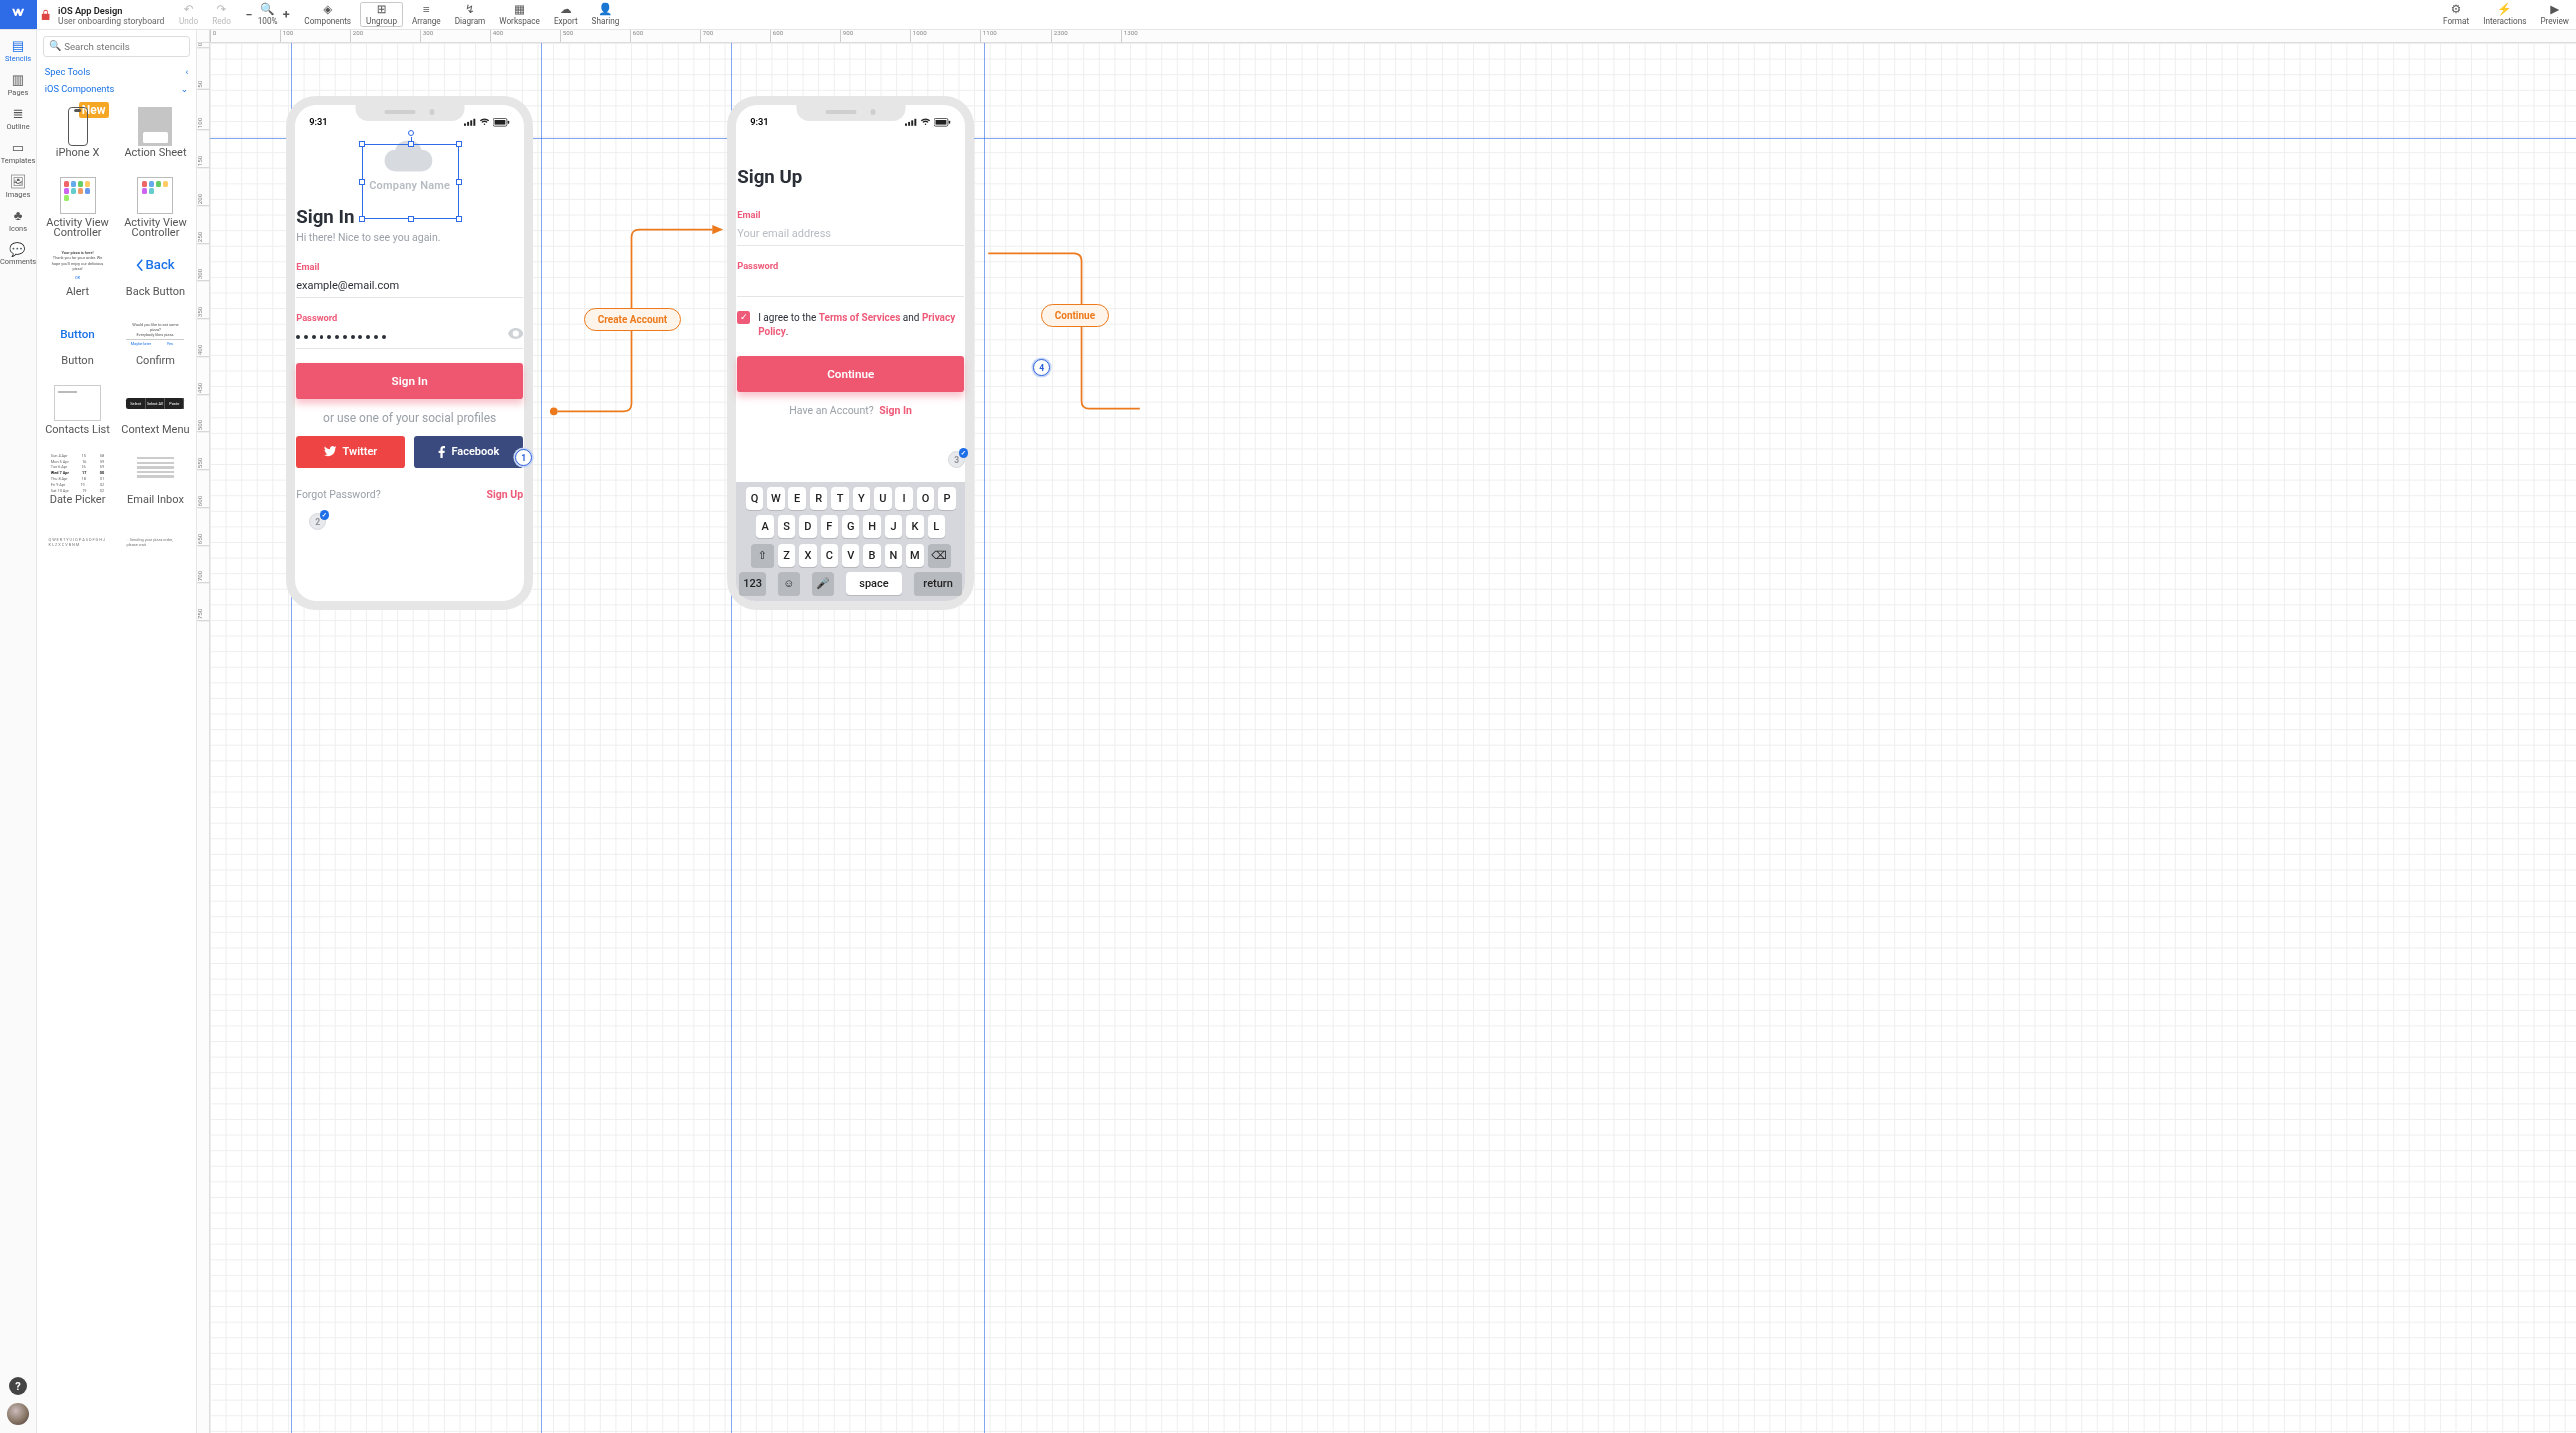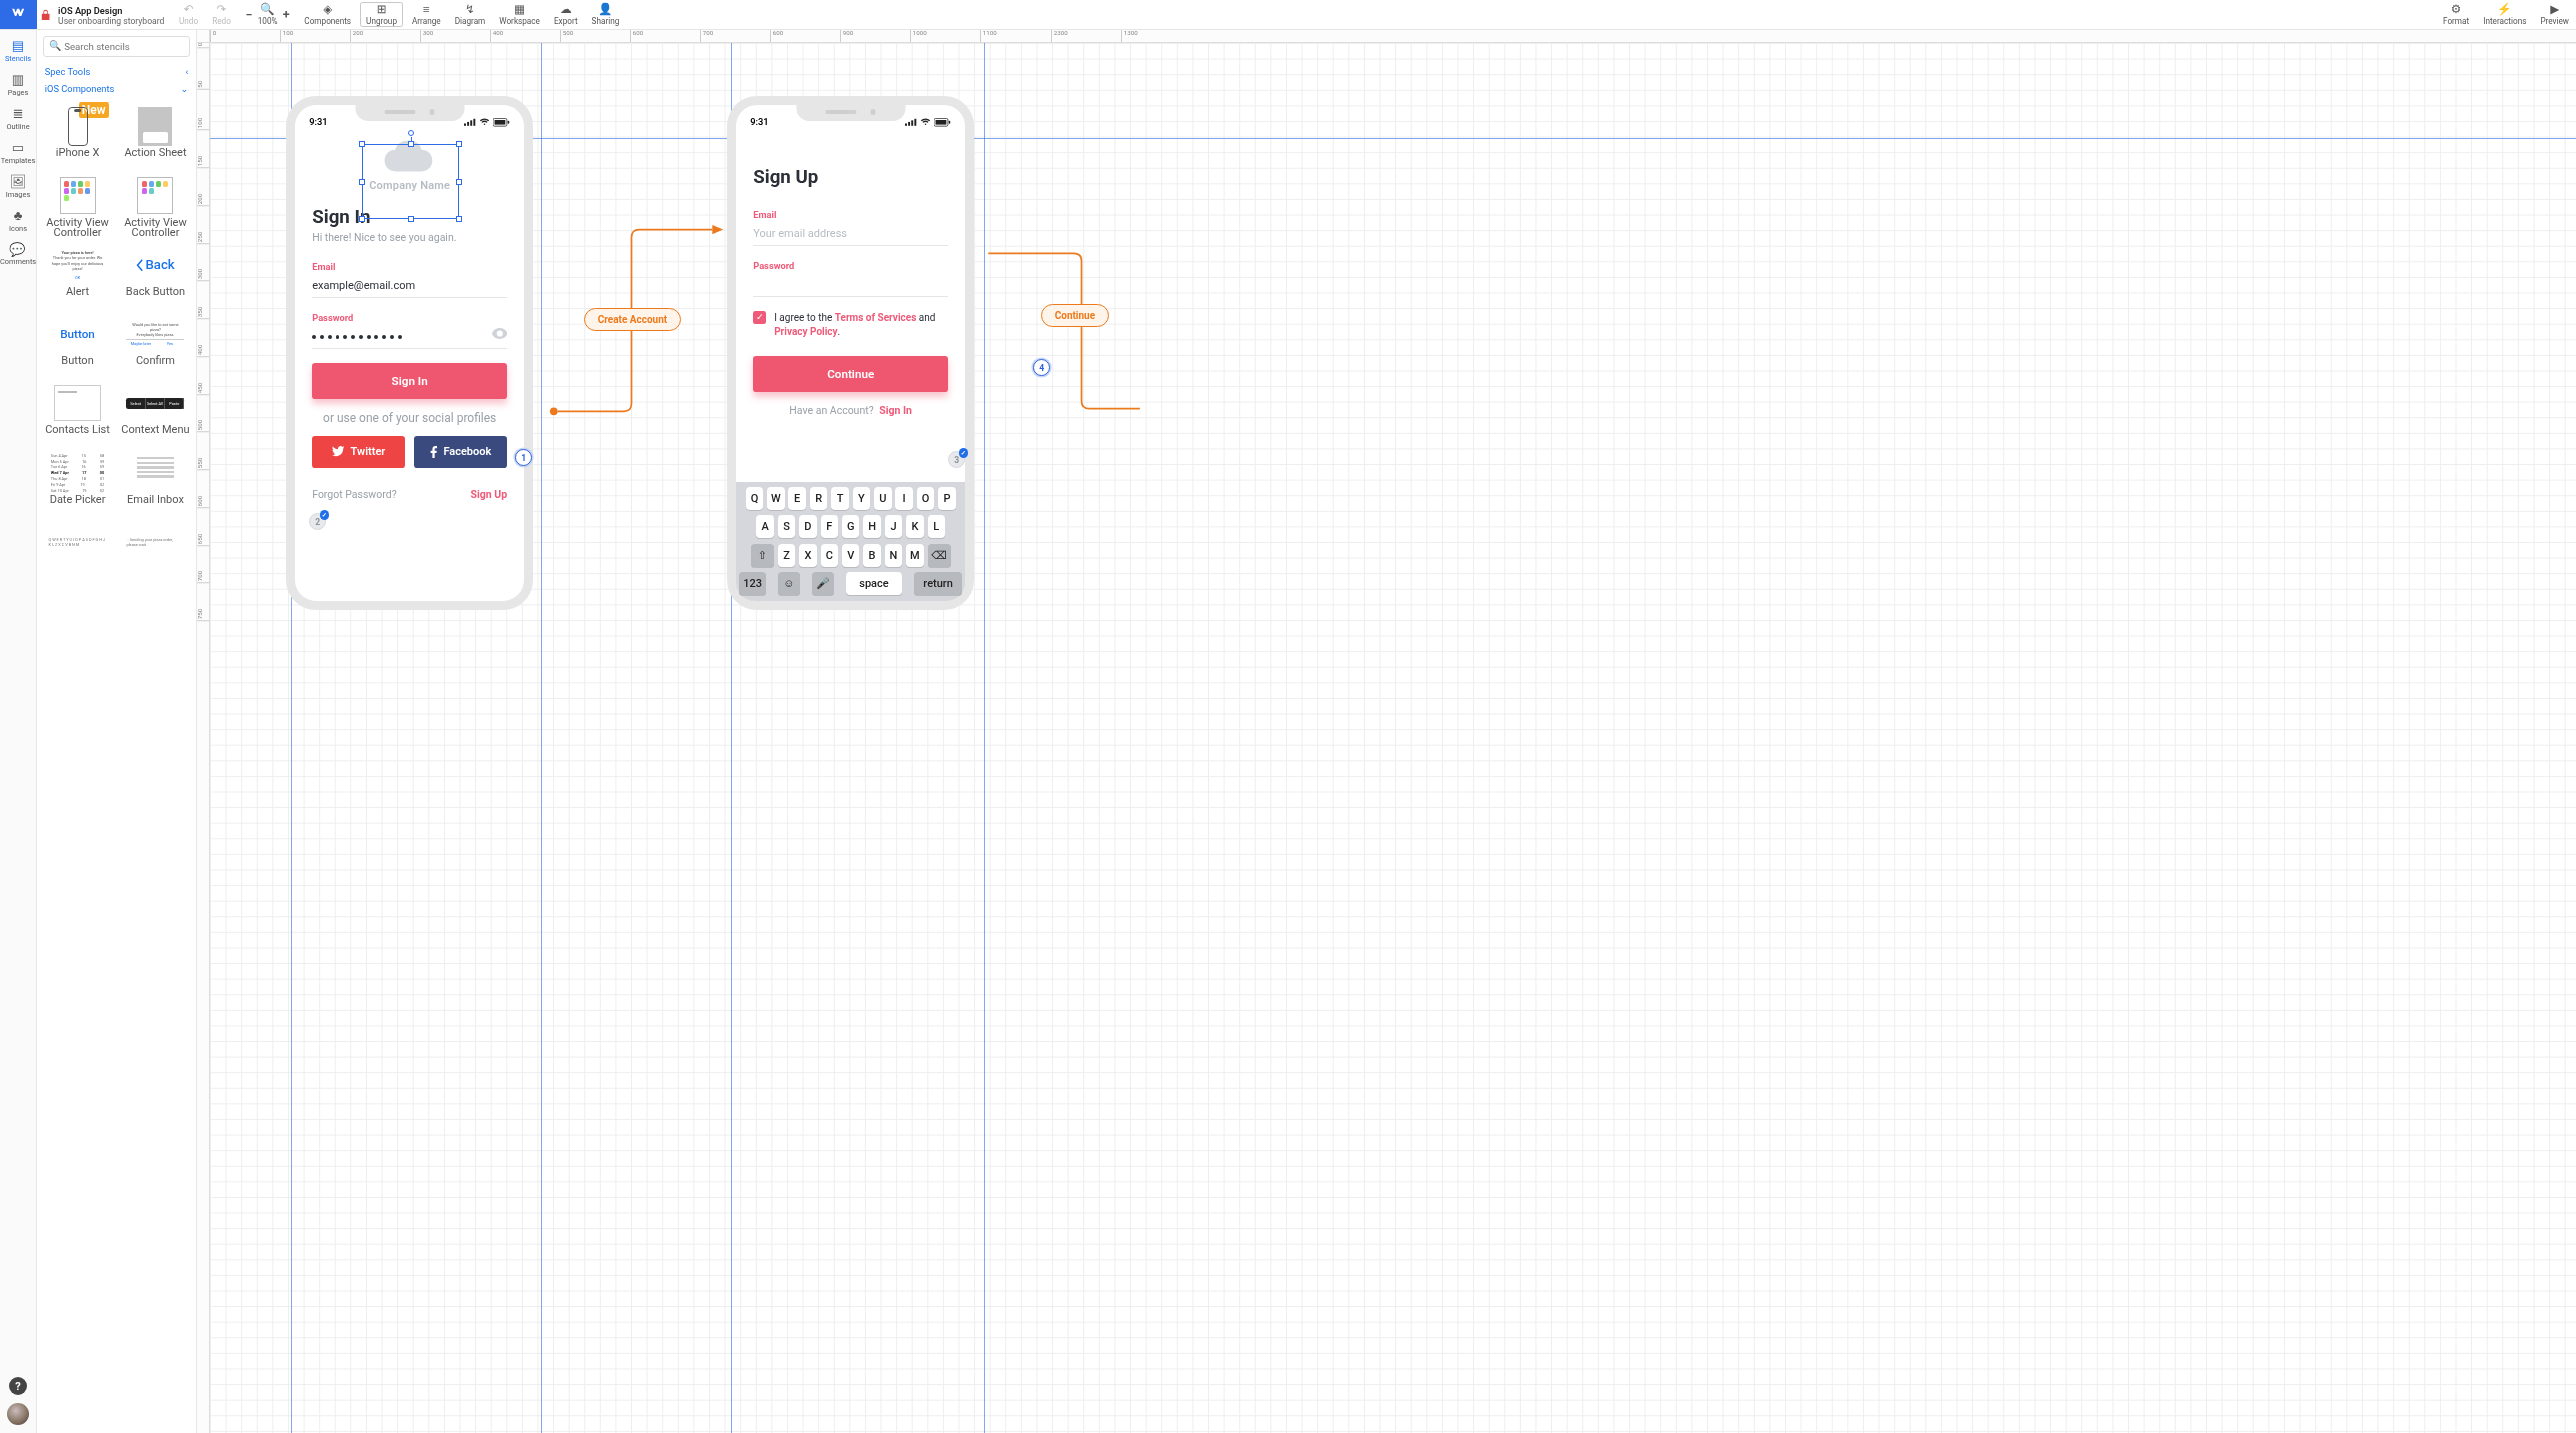--- a/index.html
+++ b/index.html
@@ -98,21 +98,21 @@
   
   .phone { position:absolute; width:247px; height:514px; background:#fff; border:9.3px solid #e6e6e6; border-radius:30px; }
   .phone .notch { position:absolute; top:-1.6px; left:50%; transform:translateX(-50%); width:109px; height:17px; background:#e6e6e6; border-radius:0 0 12.5px 12.5px; display:flex; align-items:center; justify-content:center; gap:14px;}
   .phone .notch .bar{ width:31px; height:3.9px; background:#cfcfcf; border-radius:2.3px;}
   .phone .notch .dot{ width:5.4px; height:5.4px; background:#cfcfcf; border-radius:50%;}
   .phone .statusbar { height:23px; display:flex; align-items:flex-end; justify-content:space-between; padding:0 14px 1.6px; font-size:9.3px; font-weight:600;}
   .phone .statusbar .sicons { display:flex; gap:3.1px; align-items:center; }
   .sicons .sig, .sicons .wifi, .sicons .batt { display:inline-block; }
   .sig svg, .wifi svg, .batt svg { display:block; }
 
-  .screen { padding:11px 17px 0; }
+  .screen { padding:11px 1px 0; }
   .company-logo { text-align:center; color:#b7bcc3; }
   .company-logo .cloud { width:58px; height:37px; margin:0 auto 3.1px; position:relative; }
   .company-logo .cloud svg { width:100%; height:100%; }
   .company-logo .cname { font-size:11px; font-weight:600; letter-spacing:0.2px; }
 
   
   .sel { position:absolute; border:0.8px solid #2e6be6; }
   .sel .h { position:absolute; width:6.2px; height:6.2px; background:#fff; border:0.8px solid #2e6be6; }
   .sel .hn { top:-3.9px; left:50%; margin-left:-3.1px;} .sel .hs{ bottom:-3.9px; left:50%; margin-left:-3.1px;}
   .sel .he { right:-3.9px; top:50%; margin-top:-3.1px;} .sel .hw{ left:-3.9px; top:50%; margin-top:-3.1px;}

